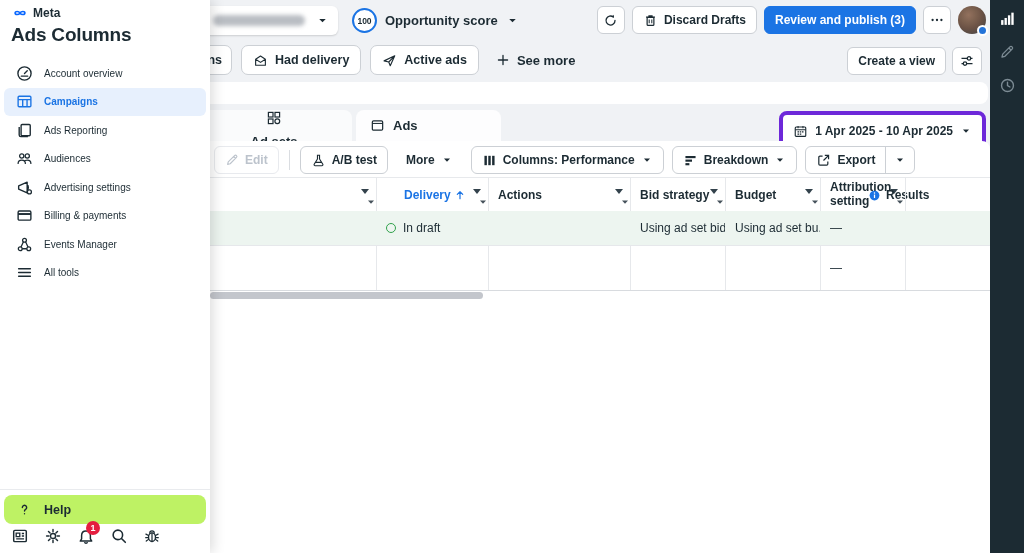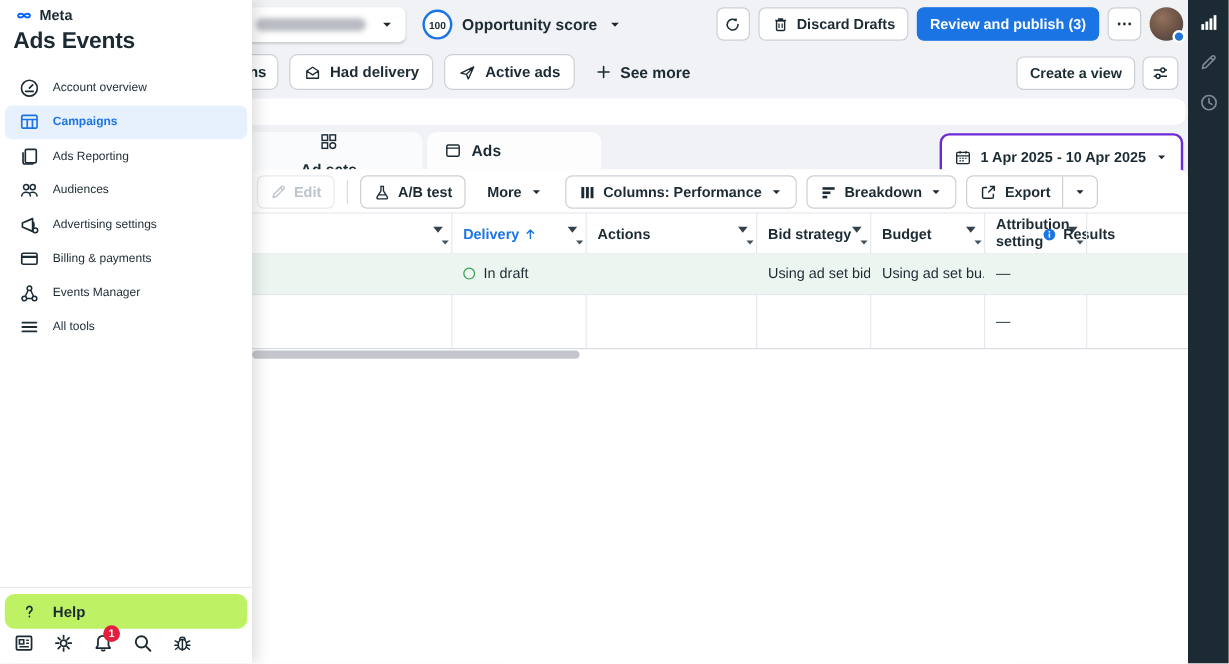--- a/index.html
+++ b/index.html
@@ -40,39 +40,39 @@
   .chips-right { position:absolute; right:8px; top:47px; display:flex; align-items:center; gap:6px; }
 
   .white-band { position:absolute; left:202px; top:82px; width:786px; height:22px; background:#fff; border-radius:8px; }
 
   
   .tabs { position:absolute; left:196px; top:110px; display:flex; gap:4px; }
   .tab { height:31px; border-radius:8px 8px 0 0; display:flex; align-items:center; gap:8px;
          font-size:13px; font-weight:700; padding:0 14px; }
   .tab.adsets { width:156px; background:rgba(255,255,255,.68);flex-direction:column; }
   .tab.ads { width:145px; background:#fdfdfe; }
-  .date-pill { position:absolute; right:4px; top:111px; height:40px; background:#fff; border:2px solid #6d28d9;
+  .date-pill { position:absolute; right:4px; top:111px; height:40px; background:#fff; border:4px solid #6d28d9;
                border-radius:8px; display:flex; align-items:center; gap:7px; padding:0 10px;
                font-size:12px; font-weight:600; }
 
   
   .card { position:absolute; left:0; top:141px; width:990px; height:412px; background:#fff; border-radius:8px 8px 0 0; }
   .toolbar { position:absolute; left:214px; top:5px; display:flex; align-items:center; gap:8px; }
   .btn.disabled { border-color:#e8eaee; color:#bcc3cc; }
   .btn.borderless { border:none; }
   .tb-divider { width:1px; height:20px; background:#dadde1; margin:0 2px; }
   .split { display:flex; align-items:stretch; border:1px solid #ccd0d5; border-radius:6px; overflow:hidden; height:28px; background:#fff; }
   .split > div { display:flex; align-items:center; gap:6px; font-size:12px; font-weight:600; padding:0 10px; }
   .split .caret-part { border-left:1px solid #ccd0d5; padding:0 8px; }
 
   
   .thead { position:absolute; left:0; top:36px; width:990px; height:34px; border-top:1px solid #e7e9ec; }
   .th { position:absolute; top:0; height:34px; display:flex; align-items:center; font-size:12px; font-weight:700; padding:0 10px; }
   .th .caret { position:absolute; right:7px; top:11px; color:#46525b; }
-  .sorted { color:#1b74e4; display:flex; align-items:center; gap:3px; }
+  .sorted { color:#1b74e4; display:flex; align-items:center; gap:3px;margin-left:18px; }
   .attr-2line { line-height:1.15; font-size:12px; font-weight:700; width:62px; }
   .col-line { position:absolute; width:1px; top:36px; height:113px; background:#e6e8eb; }
   .hline { position:absolute; left:0; width:990px; height:1px; }
   .row { position:absolute; left:0; width:990px; }
   .row.highlight { background:#edf5f0; }
   .td { position:absolute; top:0; height:100%; display:flex; align-items:center; font-size:12px; padding:0 10px; white-space:nowrap; overflow:hidden; }
   .link { color:#1b74e4; }
   .draft-dot { width:10px; height:10px; border:1.8px solid #31a24c; border-radius:50%; margin-right:7px; flex:none; }
   .summary-label { font-weight:700; display:flex; align-items:center; gap:5px; }
   .dash { color:#1c2b33; }
@@ -525,21 +525,21 @@
   </div>
 </div>
 
 <div class="sidebar">
   <div class="logo-row">
     <svg class="ic" width="18" height="14" style="color:#0866ff">
         <use href="#i-infinity"></use>
       </svg>
     <span>Meta</span>
   </div>
-  <div class="app-title">Ads Events</div>
+  <div class="app-title">Ads Columns</div>
 
   <div class="menu">
     <div class="menu-item">
       <svg class="ic" width="17" height="17">
           <use href="#i-gauge"></use>
         </svg>
       <span>Account overview</span>
     </div>
     <div class="menu-item active">
       <svg class="ic" width="17" height="17">

